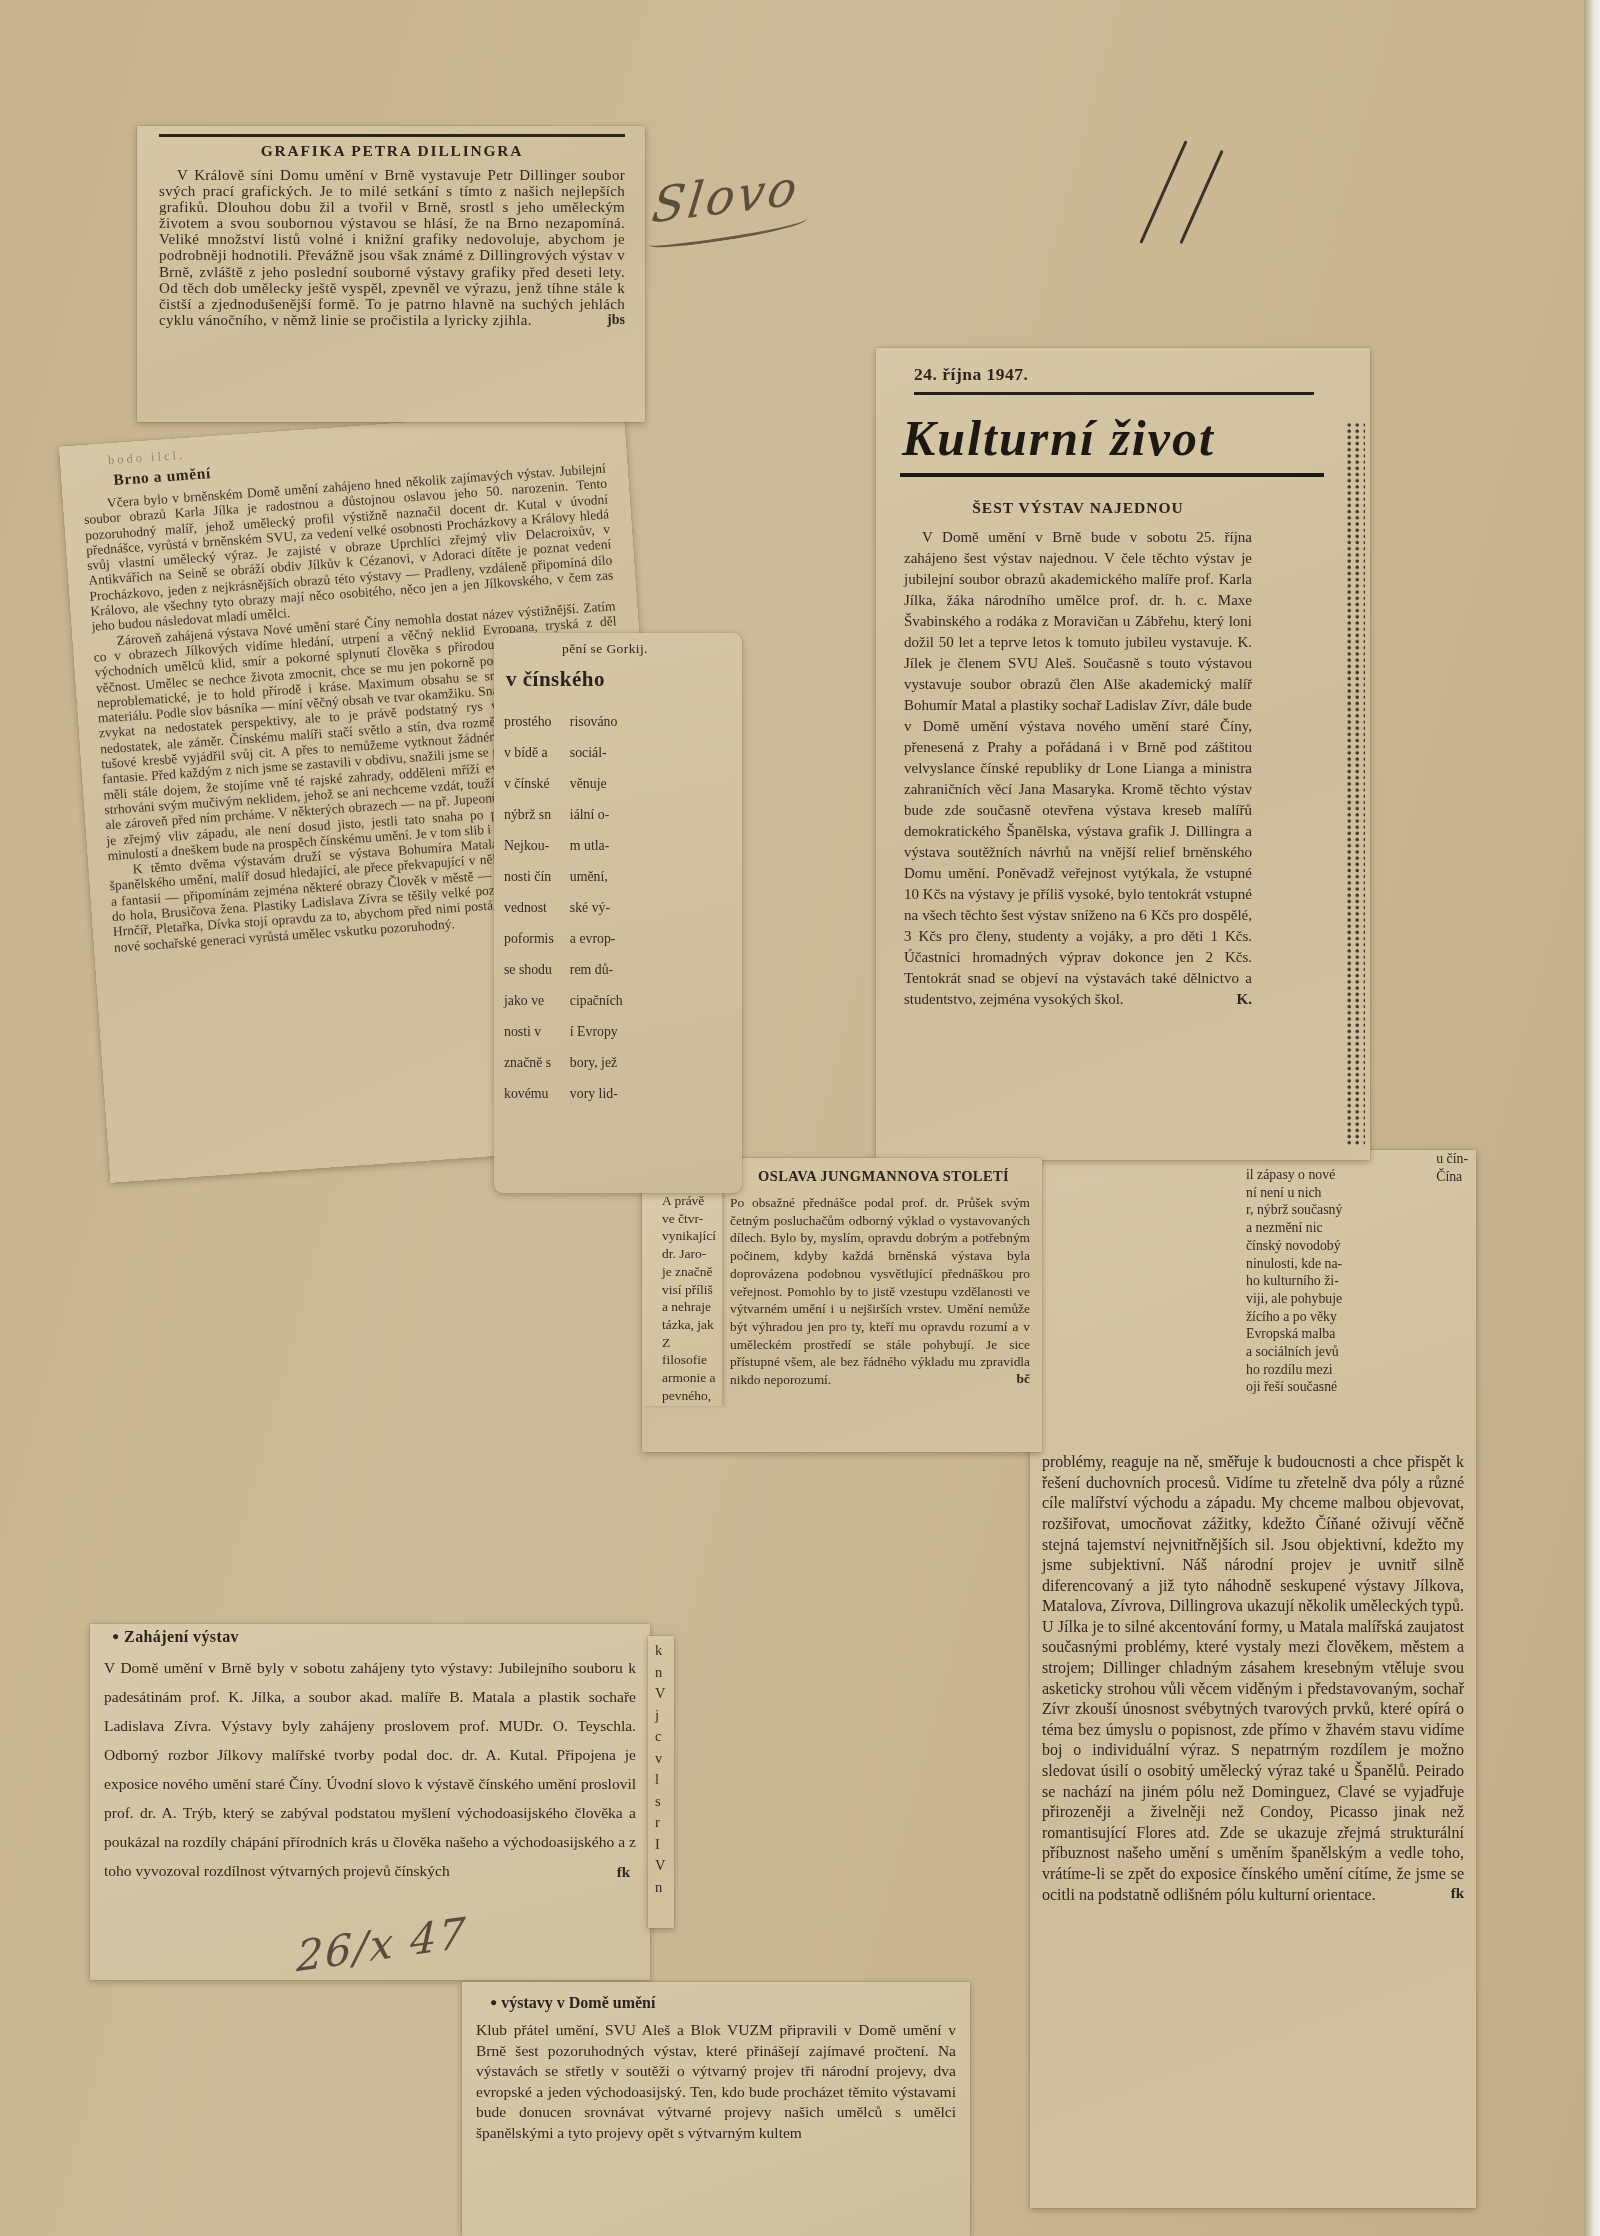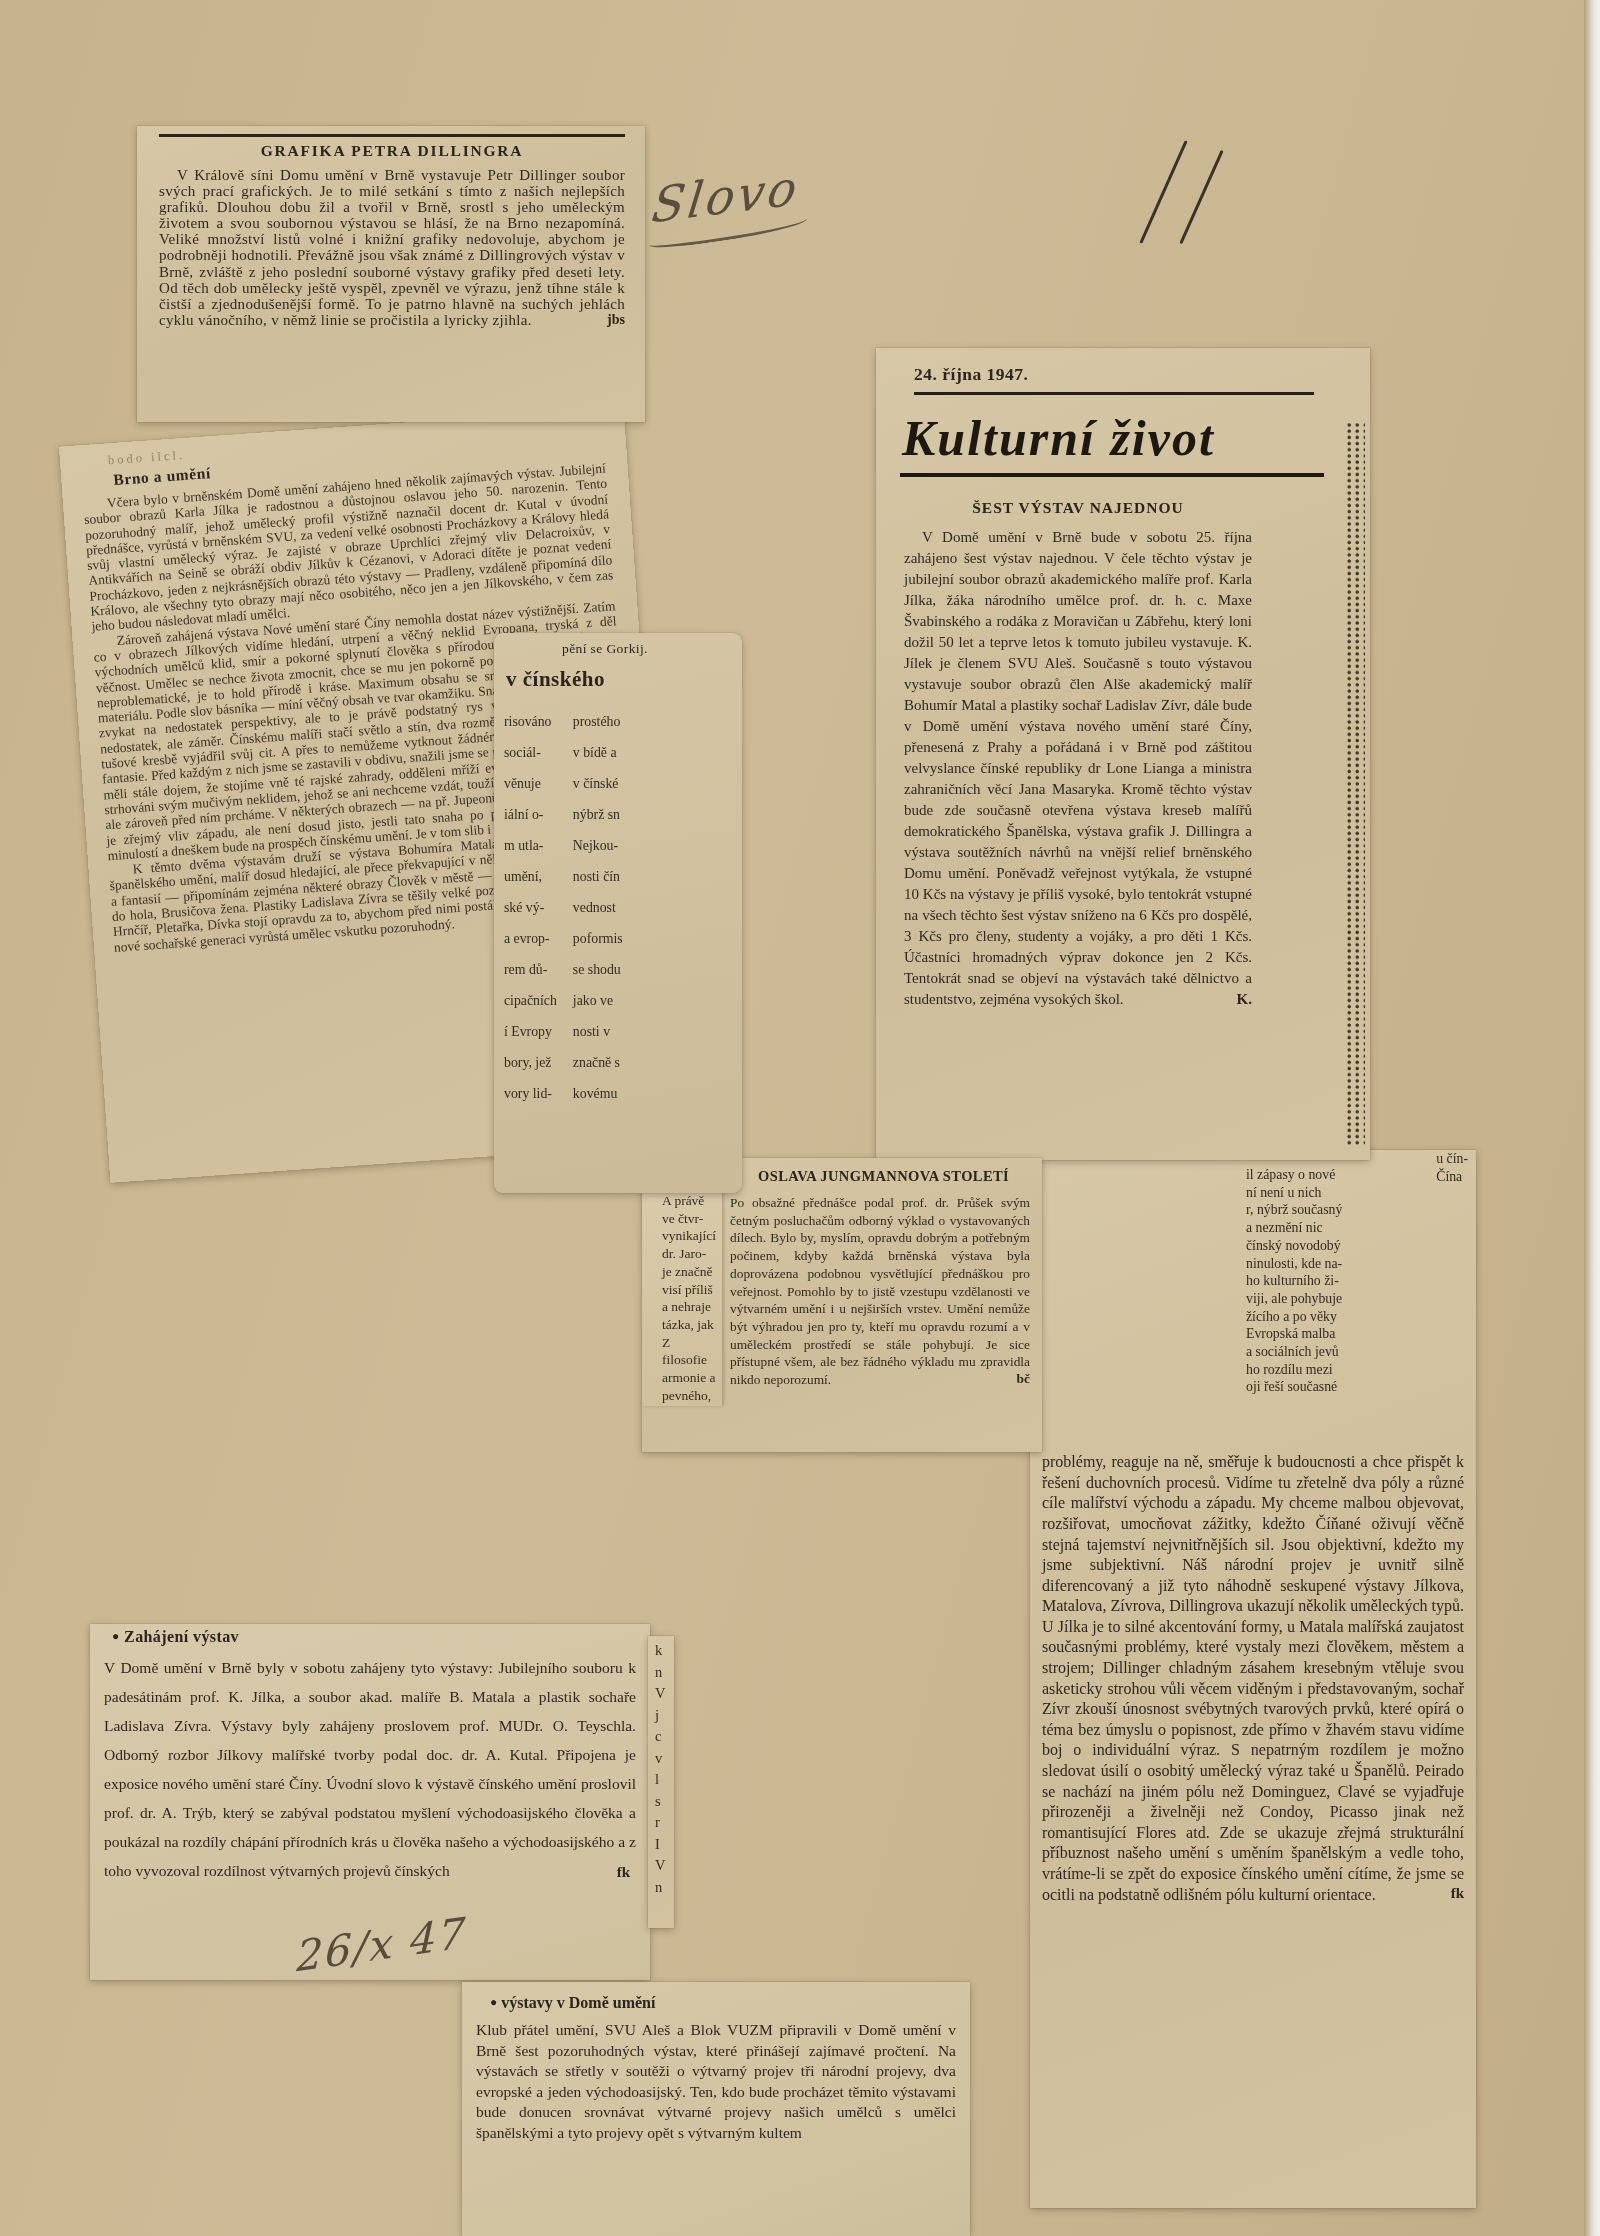--- a/index.html
+++ b/index.html
@@ -133,46 +133,46 @@
     <p class="para-b news">Včera bylo v brněnském Domě umění zahájeno hned několik zajímavých výstav. Jubilejní soubor obrazů Karla Jílka je radostnou a důstojnou oslavou jeho 50. narozenin. Tento pozoruhodný malíř, jehož umělecký profil výstižně naznačil docent dr. Kutal v úvodní přednášce, vyrůstá v brněnském SVU, za vedení velké osobnosti Procházkovy a Královy hledá svůj vlastní umělecký výraz. Je zajisté v obraze Uprchlíci zřejmý vliv Delacroixův, v Antikvářích na Seině se obráží obdiv Jílkův k Cézanovi, v Adoraci dítěte je poznat vedení Procházkovo, jeden z nejkrásnějších obrazů této výstavy — Pradleny, vzdáleně připomíná dílo Královo, ale všechny tyto obrazy mají něco osobitého, něco jen a jen Jílkovského, v čem zas jeho budou následovat mladí umělci.</p>
     <p class="para-b news">Zároveň zahájená výstava Nové umění staré Číny nemohla dostat název výstižnější. Zatím co v obrazech Jílkových vidíme hledání, utrpení a věčný neklid Evropana, tryská z děl východních umělců klid, smír a pokorné splynutí člověka s přírodou. Z těch obrazů vane věčnost. Umělec se nechce života zmocnit, chce se mu jen pokorně poddat. Jeho obrazy jsou neproblematické, je to hold přírodě i kráse. Maximum obsahu se snaží vyjádřit minimem materiálu. Podle slov básníka — míní věčný obsah ve tvar okamžiku. Snad jsme si chvíli museli zvykat na nedostatek perspektivy, ale to je právě podstatný rys východního umění, ne nedostatek, ale záměr. Čínskému malíři stačí světlo a stín, dva rozměry, černá a bílá, aby v tušové kresbě vyjádřil svůj cit. A přes to nemůžeme vytknout žádnému z obrazů nedostatek fantasie. Před každým z nich jsme se zastavili v obdivu, snažili jsme se porozumět, a přece jsme měli stále dojem, že stojíme vně té rajské zahrady, odděleni mříží evropského racionalismu, strhováni svým mučivým neklidem, jehož se ani nechceme vzdát, toužíme po tomto klidu duše, ale zároveň před ním prcháme. V některých obrazech — na př. Jupeonův Kůň, buvol a had a j., je zřejmý vliv západu, ale není dosud jisto, jestli tato snaha po překlenutí propasti mezi minulostí a dneškem bude na prospěch čínskému umění. Je v tom slib i nebezpečí.</p>
     <p class="para-b news">K těmto dvěma výstavám druží se výstava Bohumíra Matala, pod zřejmým vlivem španělského umění, malíř dosud hledající, ale přece překvapující v některých výtvorech barvou a fantasií — připomínám zejména některé obrazy Člověk v městě — město v člověku, Stříhali do hola, Brusičova žena. Plastiky Ladislava Zívra se těšily velké pozornosti návštěvníků. Jeho Hrnčíř, Pletařka, Dívka stojí opravdu za to, abychom před nimi postáli v radostném vědomí, že nové sochařské generaci vyrůstá umělec vskutku pozoruhodný.</p>
     <div class="sig sig-b">Anna Karkošková</div>
   </section>
 
   <section class="clipping clip-f">
     <div class="f-topline">pění se Gorkij.</div>
     <h3 class="f-head">v čínského</h3>
     <div class="f-cols">
+      <div class="f-col pre">prostého
+v bídě a
+v čínské
+nýbrž sn
+Nejkou-
+nosti čín
+vednost
+poformis
+se shodu
+jako ve
+nosti v
+značně s
+kovému</div>
       <div class="f-col pre">risováno
 sociál-
 věnuje
 iální o-
 m utla-
 umění,
 ské vý-
 a evrop-
 rem dů-
 cipačních
 í Evropy
 bory, jež
 vory lid-</div>
-      <div class="f-col pre">prostého
-v bídě a
-v čínské
-nýbrž sn
-Nejkou-
-nosti čín
-vednost
-poformis
-se shodu
-jako ve
-nosti v
-značně s
-kovému</div>
     </div>
   </section>
 
   <section class="clipping clip-e">
     <div class="e-date">24. října 1947.</div>
     <div class="e-masthead">Kulturní život</div>
     <div class="e-masthead-rule"></div>
     <h3 class="e-head">ŠEST VÝSTAV NAJEDNOU</h3>
     <div class="e-bodywrap">
       <p class="e-body news">V Domě umění v Brně bude v sobotu 25. října zahájeno šest výstav najednou. V čele těchto výstav je jubilejní soubor obrazů akademického malíře prof. Karla Jílka, žáka národního umělce prof. dr. h. c. Maxe Švabinského a rodáka z Moravičan u Zábřehu, který loni dožil 50 let a teprve letos k tomuto jubileu vystavuje. K. Jílek je členem SVU Aleš. Současně s touto výstavou vystavuje soubor obrazů člen Alše akademický malíř Bohumír Matal a plastiky sochař Ladislav Zívr, dále bude v Domě umění výstava nového umění staré Číny, přenesená z Prahy a pořádaná i v Brně pod záštitou velvyslance čínské republiky dr Lone Lianga a ministra zahraničních věcí Jana Masaryka. Kromě těchto výstav bude zde současně otevřena výstava kreseb malířů demokratického Španělska, výstava grafik J. Dillingra a výstava soutěžních návrhů na vnější relief brněnského Domu umění. Poněvadž veřejnost vytýkala, že vstupné 10 Kčs na výstavy je příliš vysoké, bylo tentokrát vstupné na všech těchto šest výstav sníženo na 6 Kčs pro dospělé, 3 Kčs pro členy, studenty a vojáky, a pro děti 1 Kčs. Účastníci hromadných výprav dokonce jen 2 Kčs. Tentokrát snad se objeví na výstavách také dělnictvo a studentstvo, zejména vysokých škol.</p>

